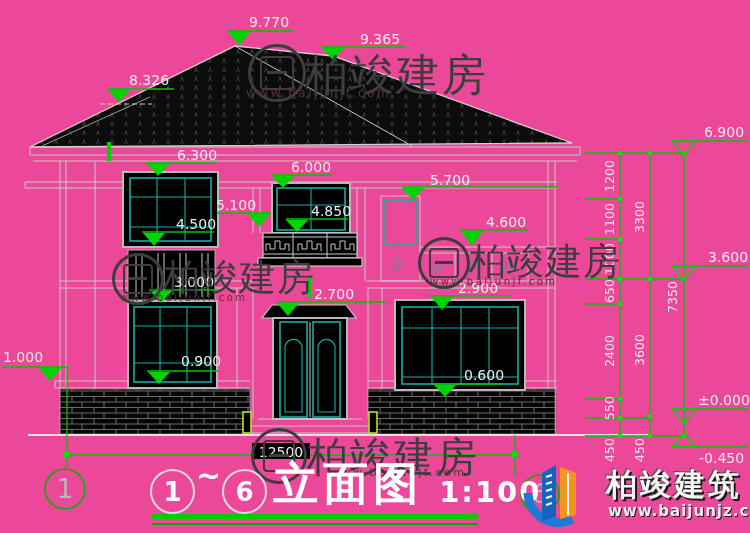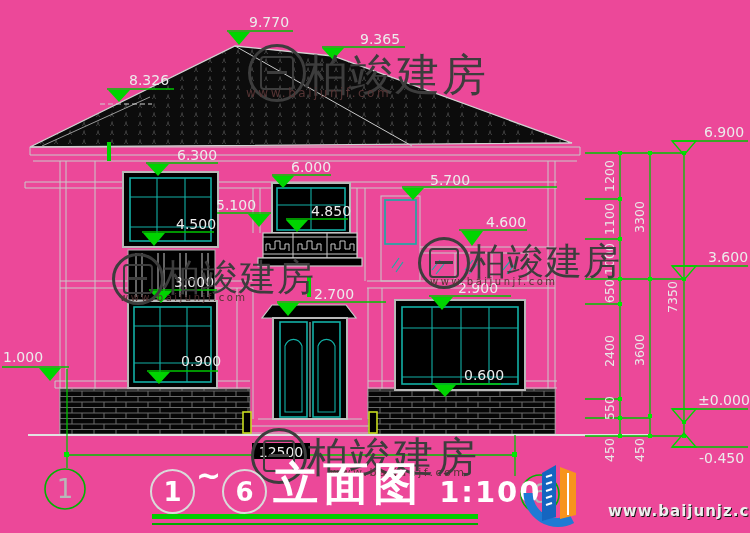--- a/index.html
+++ b/index.html
@@ -389,16 +389,17 @@
       <polygon points="44,12 60,18 60,60 44,64" fill="#f7941d"></polygon>
       <g stroke="#fff" stroke-width="2">
         <line x1="30" y1="22" x2="36" y2="20"></line>
           <line x1="30" y1="29" x2="36" y2="27"></line>
         <line x1="30" y1="36" x2="36" y2="34"></line>
           <line x1="30" y1="43" x2="36" y2="41"></line>
         <line x1="30" y1="50" x2="36" y2="48"></line>
       </g>
       <line x1="52" y1="18" x2="52" y2="60" stroke="#fff" stroke-width="2"></line>
     </svg>
+    <div class="brand">柏竣建筑</div>
     <div class="url">www.baijunjz.com</div>
   </div>
 
 </div>
 
 </body></html>

